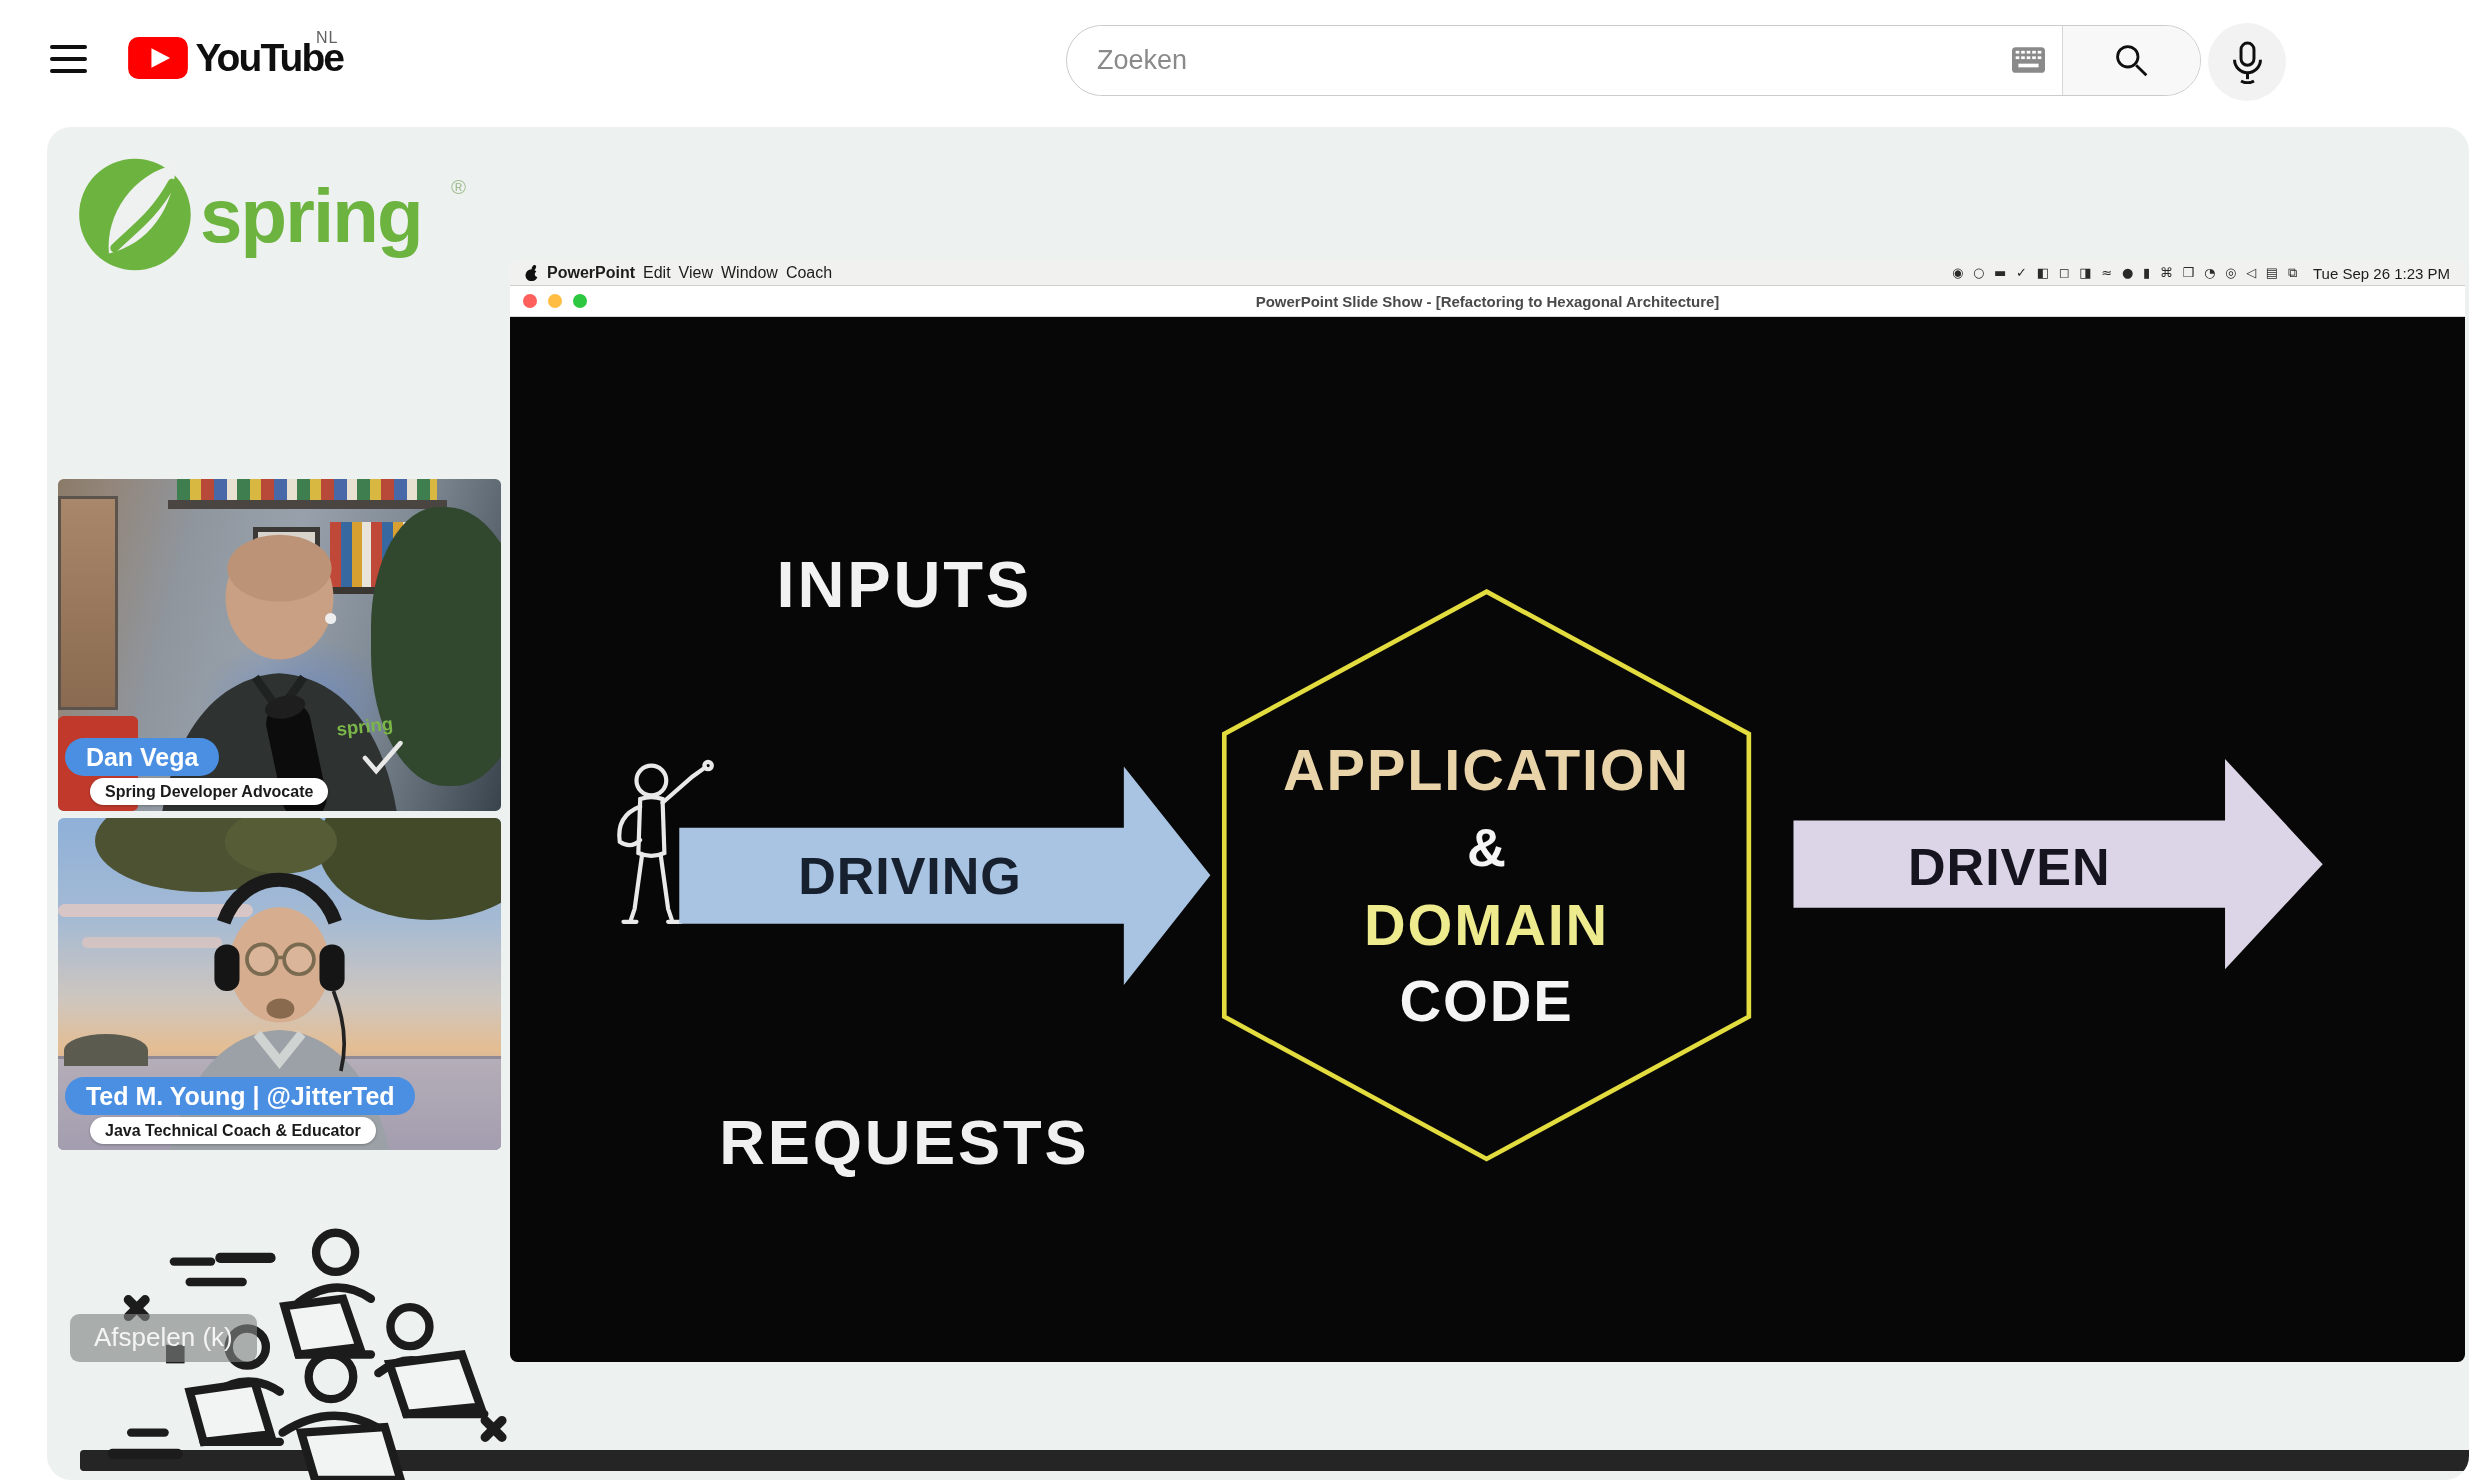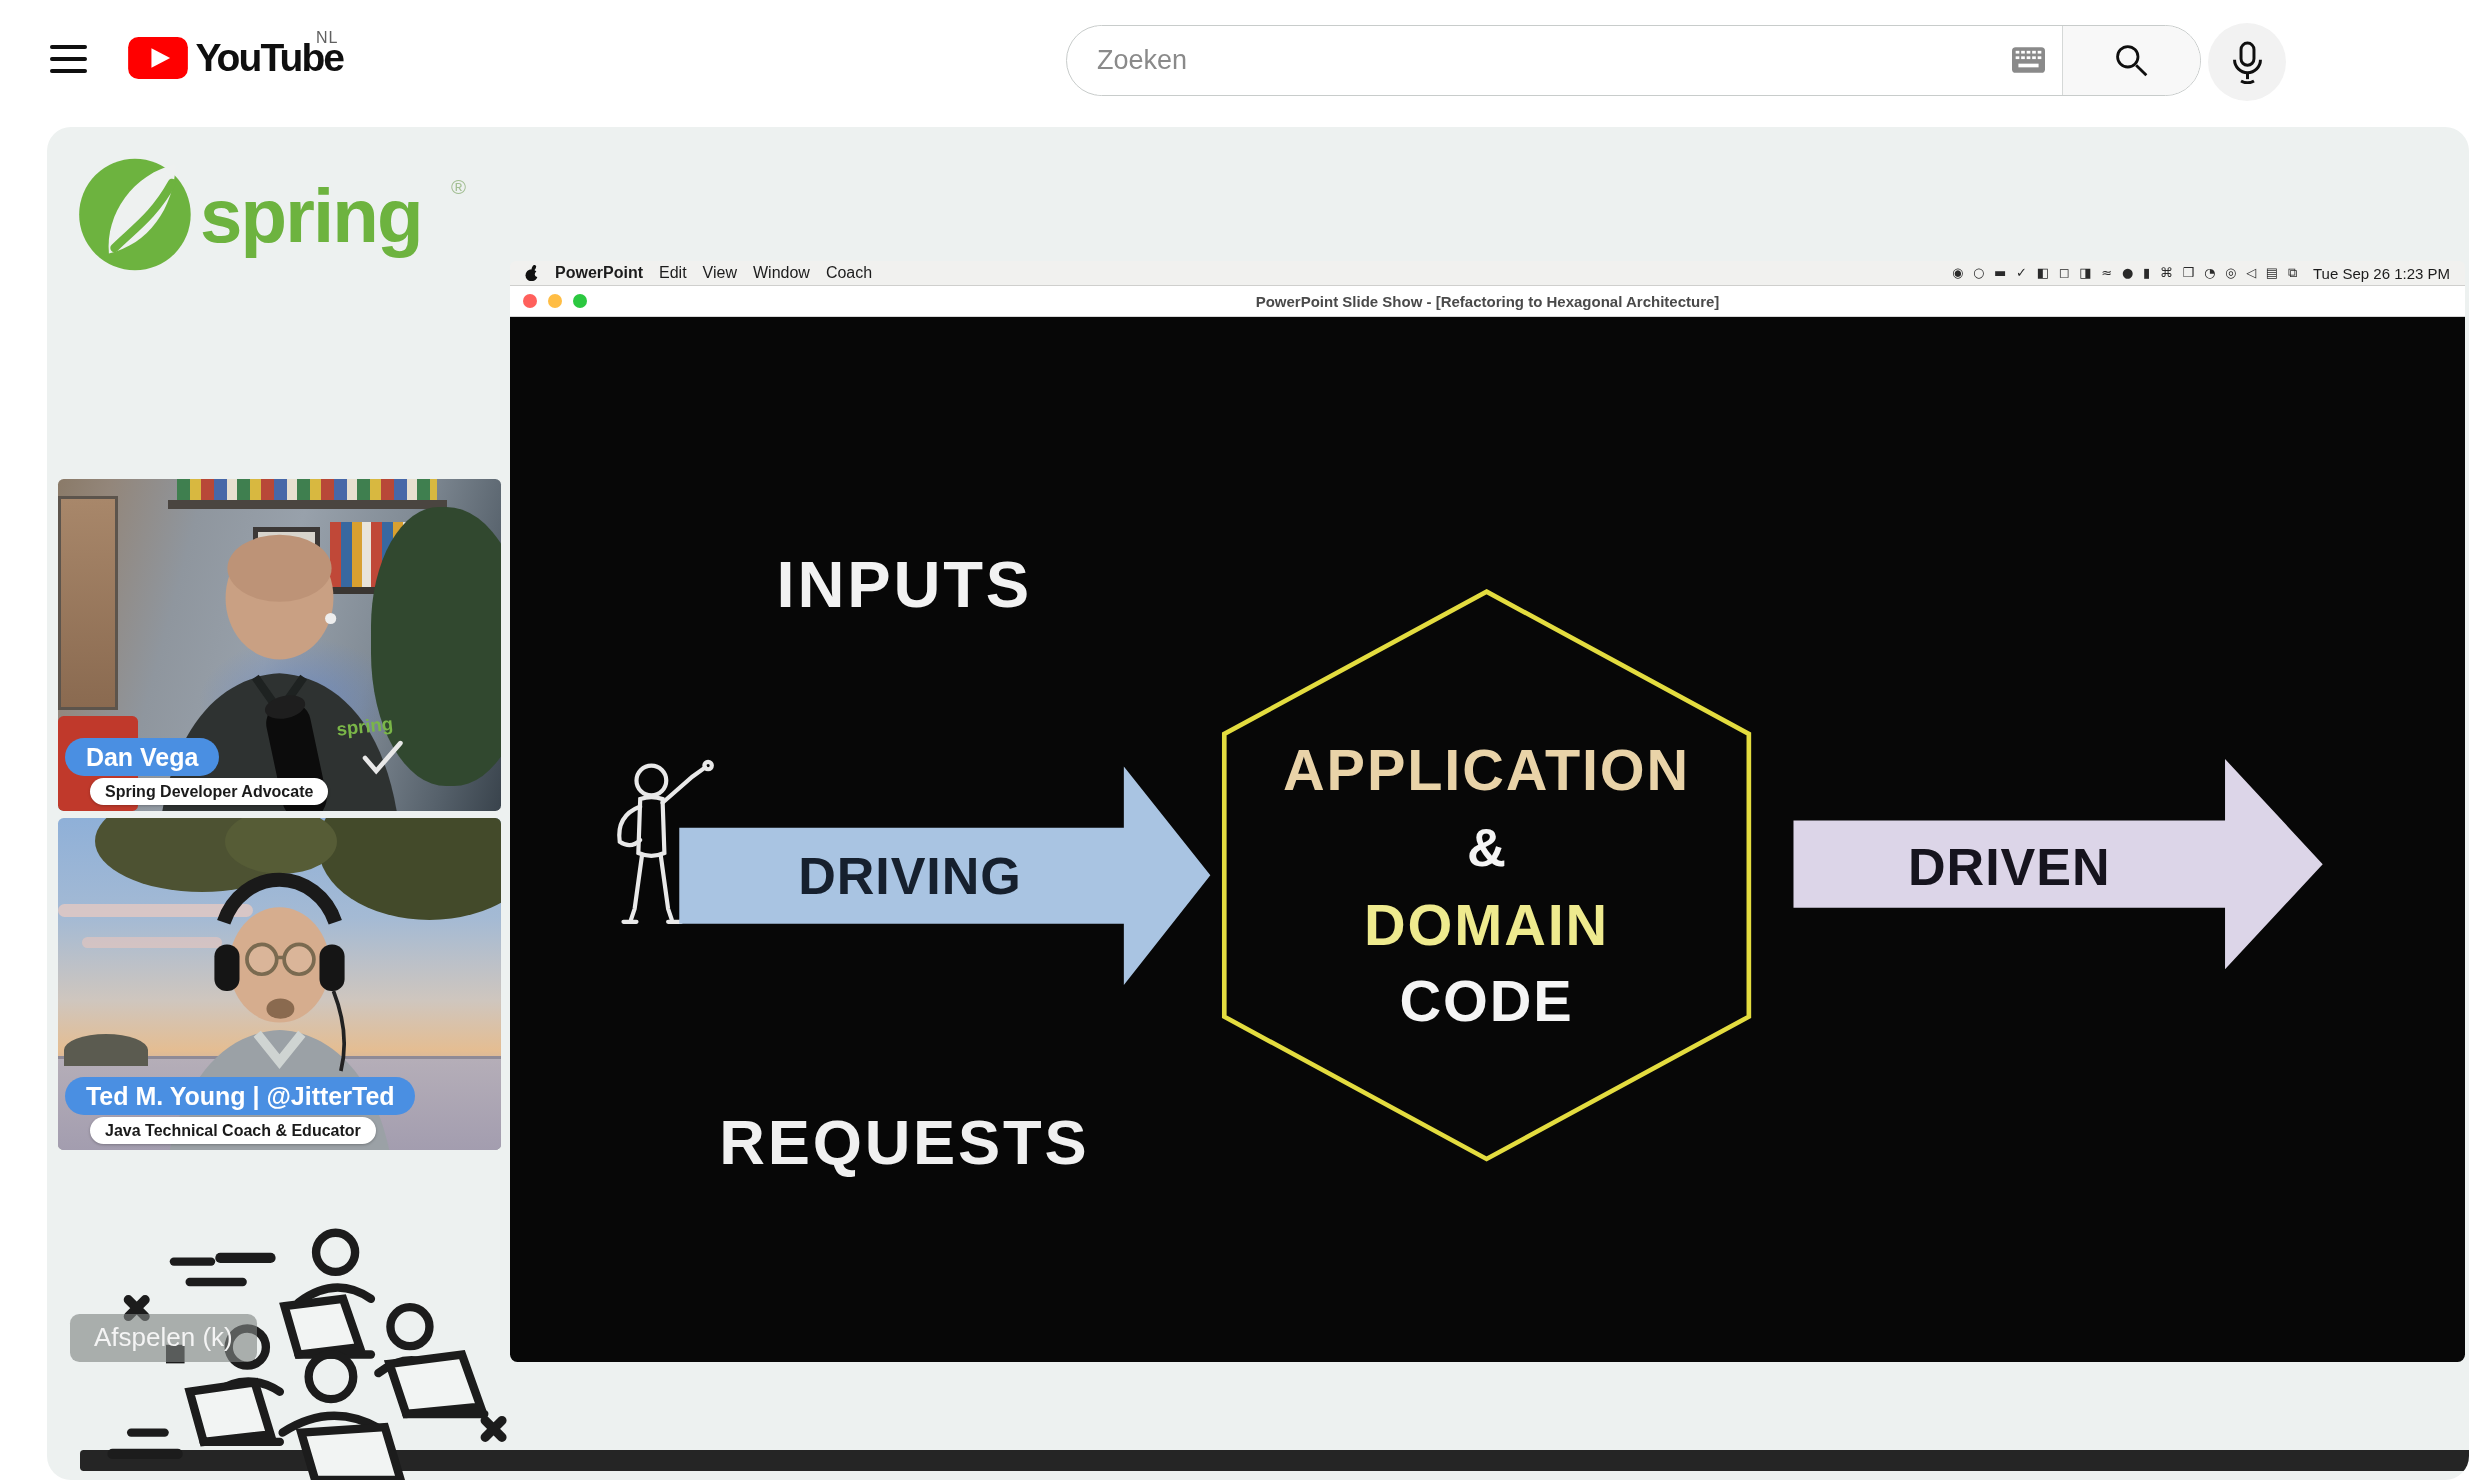--- a/index.html
+++ b/index.html
@@ -59,21 +59,21 @@
   .horizon { left:0; top:238px; width:443px; height:2.8px; background:#8f8a96; }
 
   .pill-blue { position:absolute; left:7.4px; top:259px; padding:4.7px 20.5px; background:#4a8fe2; border-radius:20.5px;
                color:#fff; font-size:25px; font-weight:700; white-space:nowrap; }
   .pill-white { position:absolute; left:32px; top:299px; padding:4.7px 15px; background:#ffffff; border-radius:15px;
                 color:#1a1a1a; font-size:16px; font-weight:700; white-space:nowrap; box-shadow:0 0.9px 2.8px rgba(0,0,0,.25); }
 
   
   .screen { position:absolute; left:463px; top:134px; width:1955px; height:1101px; border-radius:5.6px 5.6px 7.4px 7.4px; overflow:hidden; }
   .menubar { height:25px; background:#f1f1ef; border-bottom:0.9px solid #cfcfcd; display:flex; align-items:center;
-             padding:0 15px; gap:16px; font-size:16px; color:#1c1c1c; }
+             padding:0 15px; gap:8px; font-size:16px; color:#1c1c1c; }
   .menubar .app-name { font-weight:700; }
   .menu-right { margin-left:auto; display:flex; align-items:center; gap:13px; }
   .menu-glyphs { font-family:"DejaVu Sans", sans-serif; font-size:13px; letter-spacing:2.8px; color:#2a2a2a; }
   .menu-clock { font-size:15px; color:#1c1c1c; white-space:nowrap; }
   .titlebar { height:31px; background:#ffffff; border-bottom:0.9px solid #d8d8d8; position:relative;
               display:flex; align-items:center; justify-content:center; }
   .tl { position:absolute; top:8.4px; width:14px; height:14px; border-radius:50%; }
   .tl.r { left:13px;  background:#ff605c; }
   .tl.y { left:38px;  background:#ffbd44; }
   .tl.g { left:63px;  background:#2bc840; }

